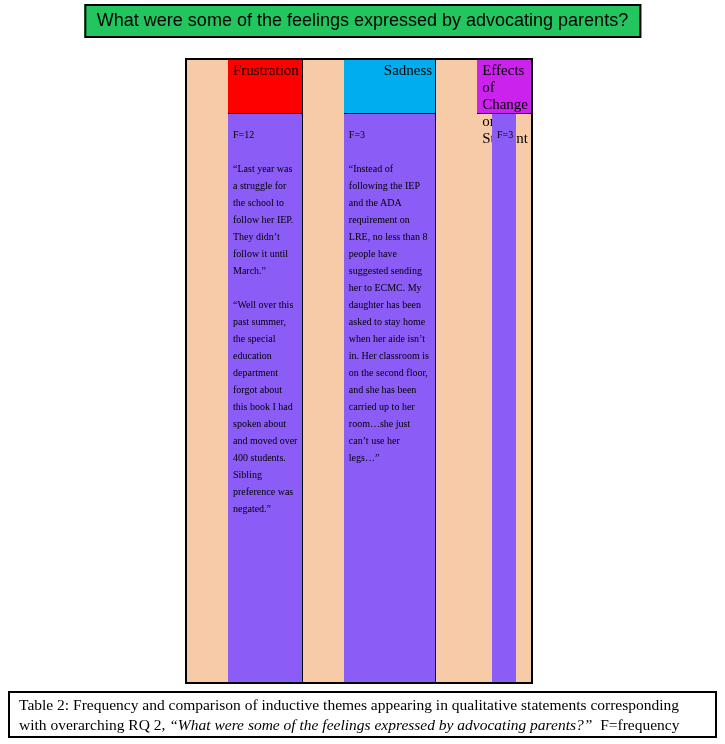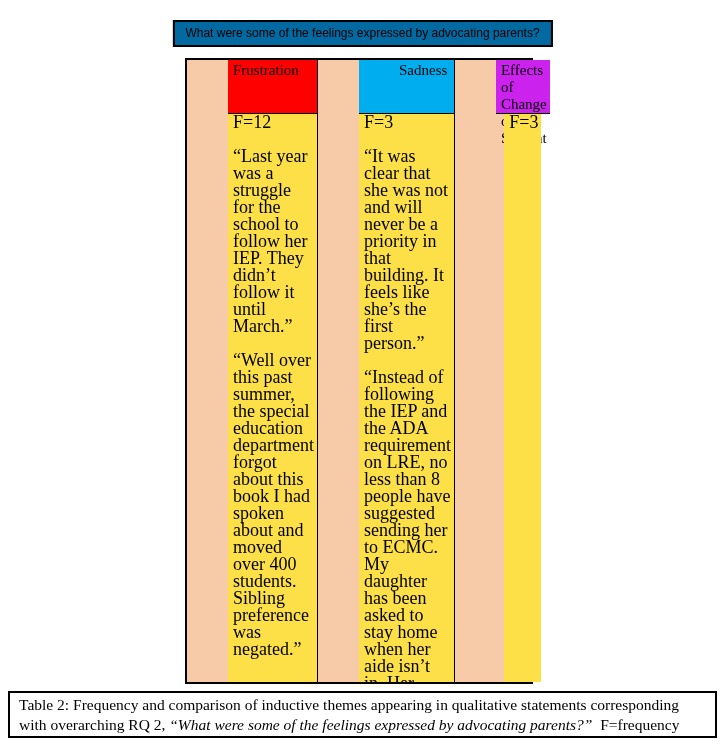--- a/index.html
+++ b/index.html
@@ -13,29 +13,29 @@
     height: 744px;
     background: #ffffff;
     font-family: "Liberation Serif", serif;
     color: #000000;
     overflow: hidden;
   }
 
   
   .title-box {
     position: absolute;
-    top: 20px;
+    top: 4px;
     left: 50%;
     transform: translateX(-50%);
     border: 2px solid #000000;
     padding: 4px 11px 5px 11px;
     font-family: "Liberation Sans", sans-serif;
-    font-size: 12px;
+    font-size: 18px;
     white-space: nowrap;
-    background: #0369a1;
+    background: #22c55e;
   }
 
   
   .qual-table {
     position: absolute;
     left: 185px;
     top: 58px;
     width: 348px;
     height: 626px;
     display: flex;
@@ -60,24 +60,24 @@
     box-sizing: border-box;
     border-bottom: 1px solid #000000;
     padding: 2px 3px 0 5px;
     font-size: 15px;
     line-height: 17px;
     color: #000000;
   }
   .col-body {
     flex: 1;
     box-sizing: border-box;
-    padding: 0 3px 0 5px;
-    font-size: 18px;
+    padding: 12px 3px 0 5px;
+    font-size: 10px;
     line-height: 17px;
-    background: #fde047;
+    background: #8b5cf6;
     overflow: hidden;
   }
   .col-body p {
     margin: 0 0 17px 0;
   }
 
   
   .caption-box {
     position: absolute;
     left: 8px;
@@ -107,21 +107,20 @@
       <p>F=12</p>
     <p>“Last year was a struggle for the school to follow her IEP. They didn’t follow it until March.”</p>
           <p>“Well over this past summer, the special education department forgot about this book I had spoken about and moved over 400 students. Sibling preference was negated.”</p>
         </div>
   </div>
 
   <div class="qual-col c1">
     <div class="col-header" style="background: rgb(0, 174, 239); padding-left: 40px;">Sadness</div>
     <div class="col-body">
       <p>F=3</p>
-    <p>“It was clear that she was not and will never be a priority in that building. It feels like she’s the first person.”</p>
           <p>“Instead of following the IEP and the ADA requirement on LRE, no less than 8 people have suggested sending her to ECMC. My daughter has been asked to stay home when her aide isn’t in. Her classroom is on the second floor, and she has been carried up to her room…she just can’t use her legs…”</p>
         </div>
   </div>
 
   <div class="qual-col c2">
     <div class="col-header" style="background: rgb(204, 34, 238);">Effects of Change on Student</div>
     <div class="col-body">
       <p>F=3</p>
         </div>
   </div>

